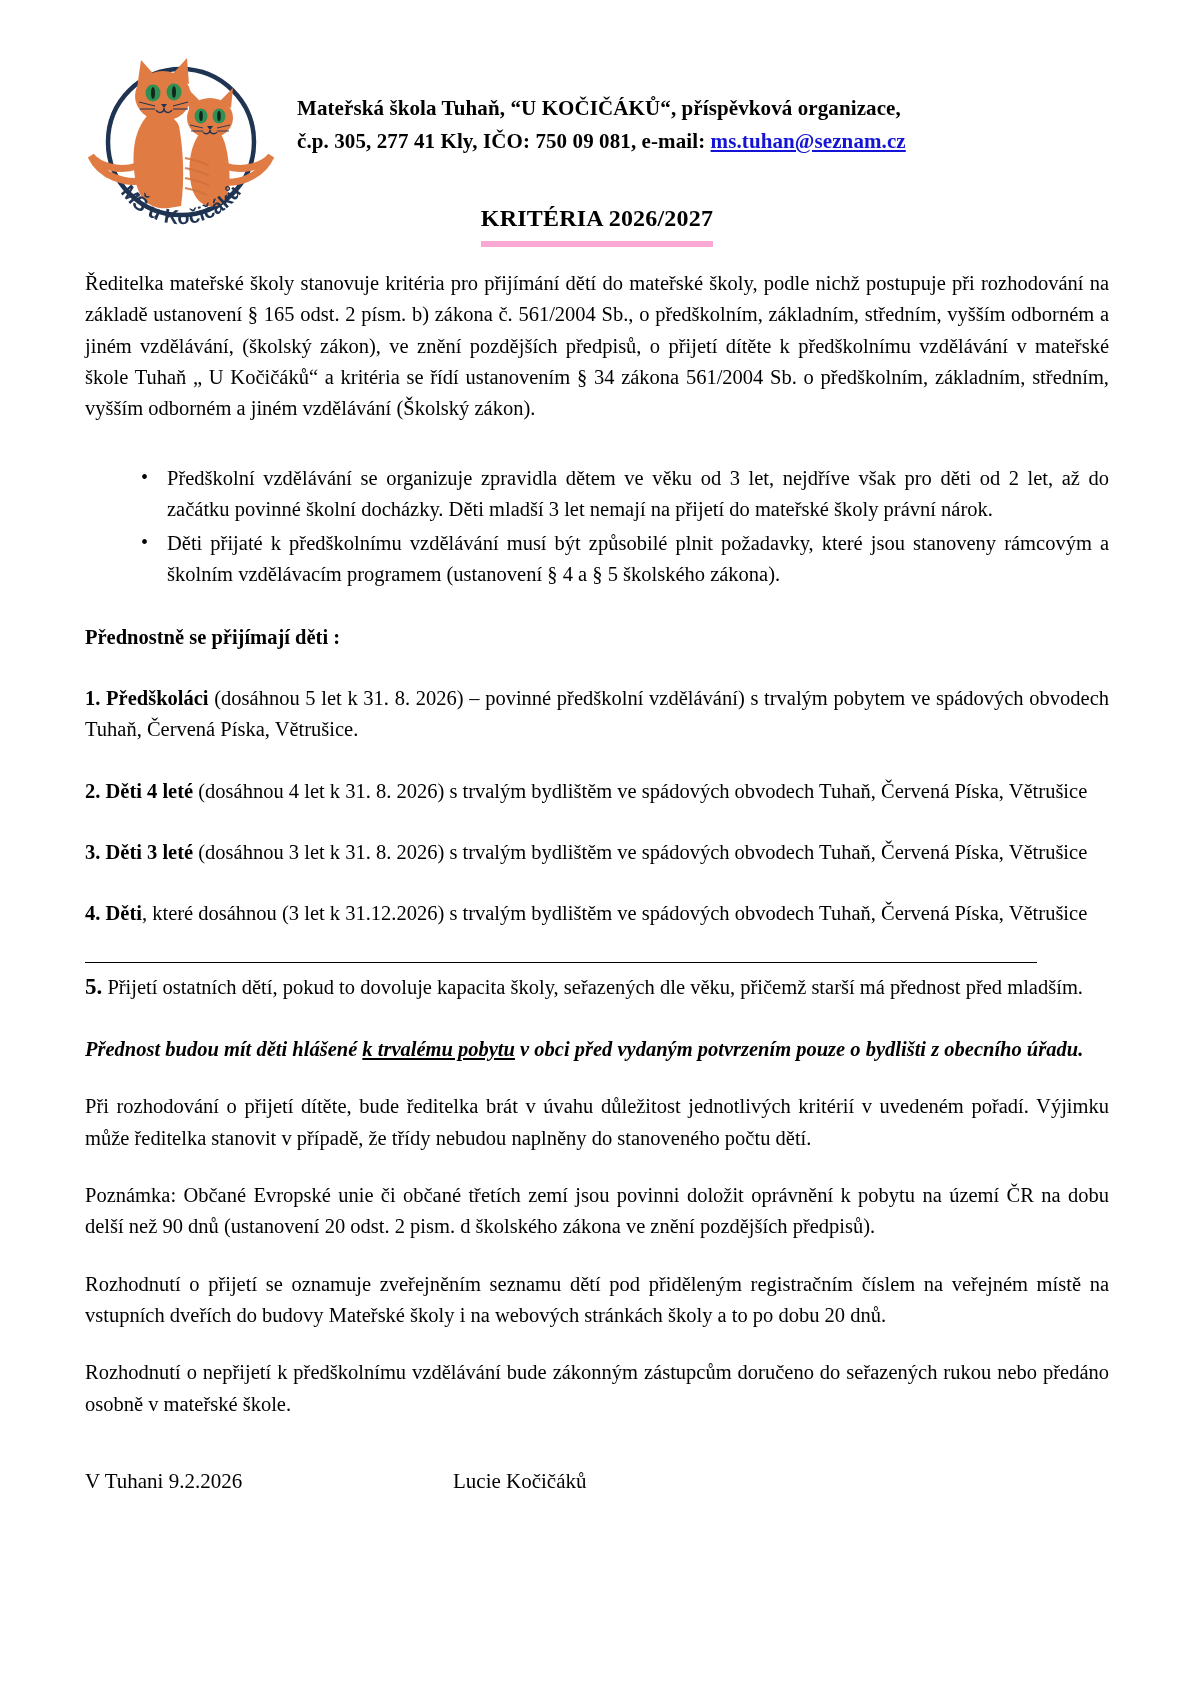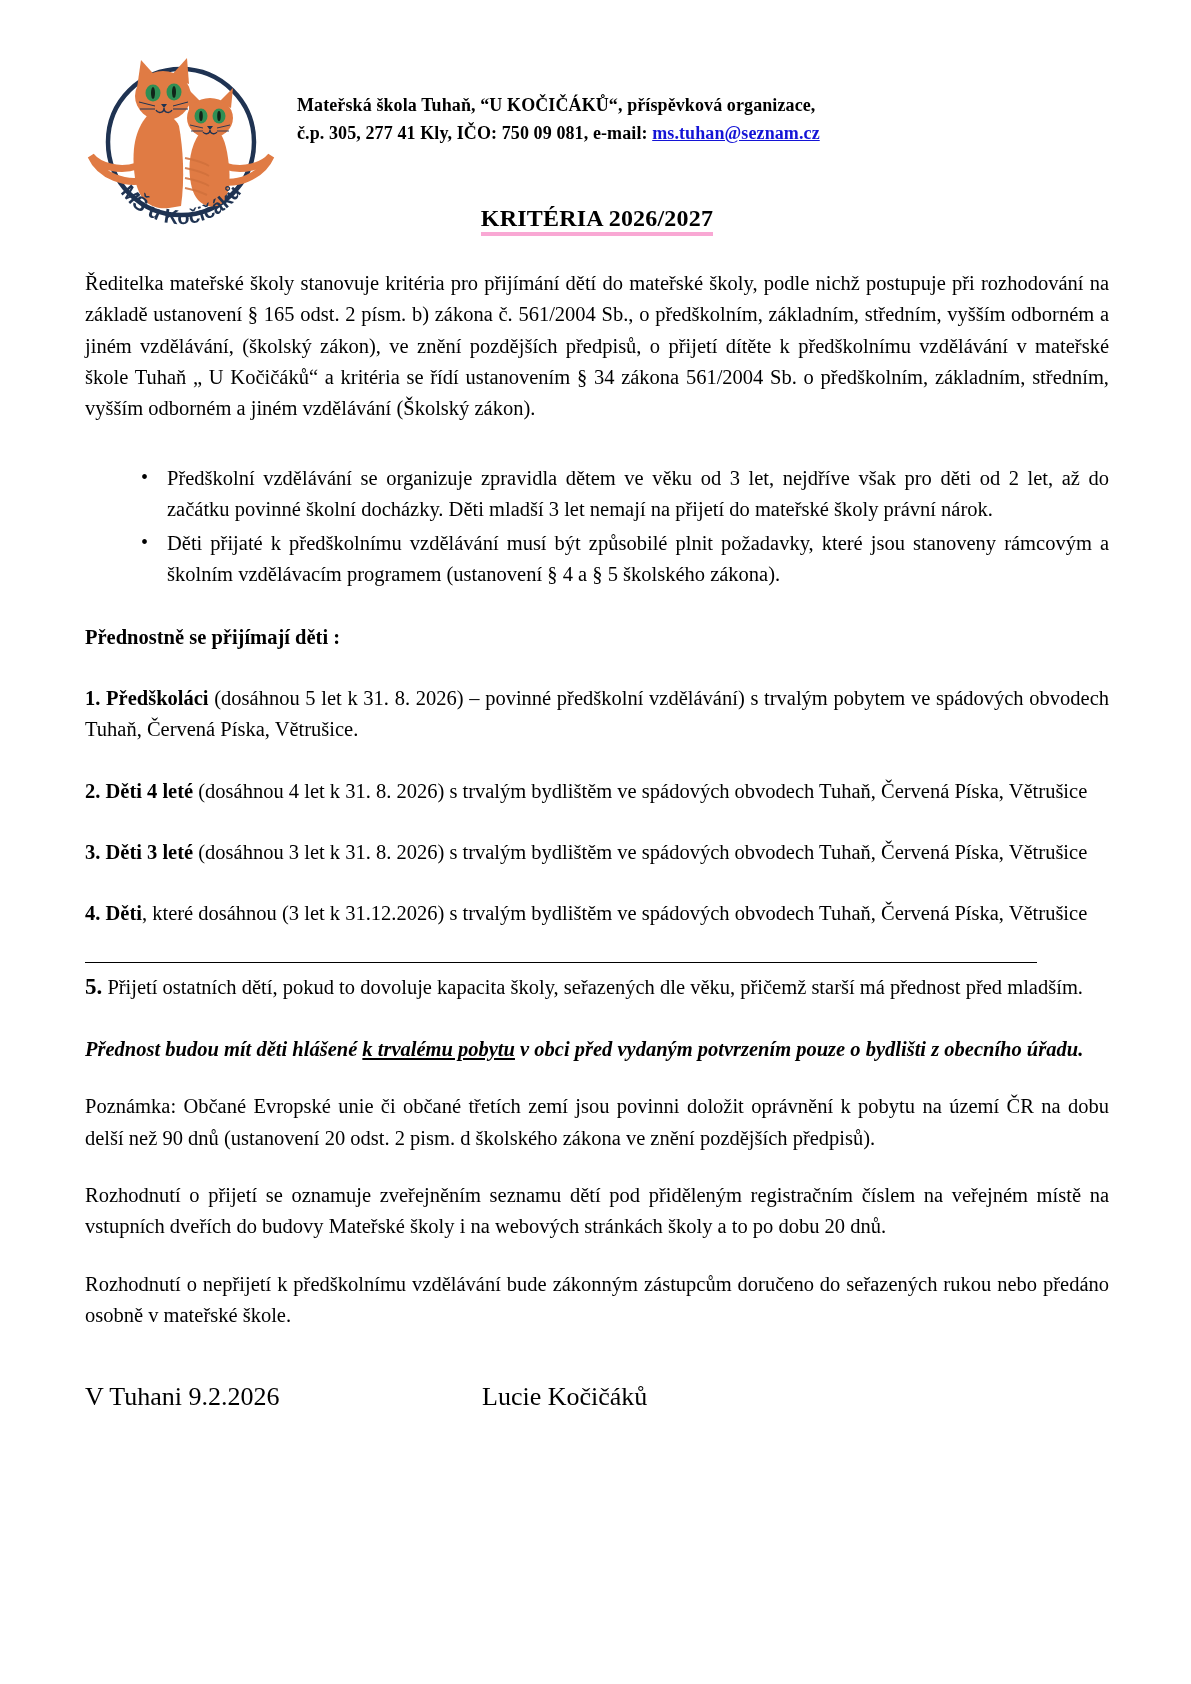--- a/index.html
+++ b/index.html
@@ -39,21 +39,21 @@
     position: relative;
     margin-top: 8px;
   }
   .logo-wrap svg { display: block; }
 
   .school-info {
     flex: 1;
     padding-top: 62px;
     padding-left: 22px;
     font-weight: bold;
-    font-size: 18px;
+    font-size: 21px;
     line-height: 1.55;
     letter-spacing: 0.1px;
   }
   .school-info .line2 { white-space: nowrap; }
   .email-link {
     color: #1414d6;
     font-weight: bold;
   }
 
   
@@ -63,22 +63,22 @@
   }
   h1.doc-title {
     text-align: center;
     font-size: 24px;
     font-weight: bold;
     margin: 30px 0 0 0;
     padding: 0 0 2px 0;
     letter-spacing: 0.2px;
   }
   h1.doc-title span {
-    border-bottom: 4px solid #f9a8d4;
-    padding-bottom: 1px;
+    border-bottom: 6px solid #f9a8d4;
+    padding-bottom: 10px;
   }
 
   p.para {
     text-align: justify;
     font-size: 20.5px;
     line-height: 1.53;
     margin: 26px 0 0 0;
     text-indent: 0;
   }
   p.para.first { margin-top: 34px; }
@@ -141,23 +141,22 @@
     text-align: justify;
     font-size: 20.5px;
     line-height: 1.53;
     margin: 30px 0 0 0;
   }
   p.emphasis u { }
 
   .footer-line {
     display: flex;
     margin: 46px 0 0 0;
-    font-size: 26px;
+    font-size: 21px;
     line-height: 1.5;
-    gap: 29px;
   }
   .footer-line .place { width: 368px; }
   .footer-line .signer { }
 </style>
 </head>
 <body>
 
 <div class="page">
 
   <div class="header">
@@ -261,20 +260,21 @@
     <p class="criterion"><b>3. Děti 3 leté</b><span> (dosáhnou 3 let k 31. 8. 2026) s trvalým bydlištěm ve spádových obvodech Tuhaň, Červená Píska, Větrušice</span></p>
 
     <p class="criterion"><b>4. Děti</b><span>, které dosáhnou (3 let k 31.12.2026) s trvalým bydlištěm ve spádových obvodech Tuhaň, Červená Píska, Větrušice</span></p>
 
     <hr class="divider">
 
     <p class="criterion5"><b class="num">5.</b><span> Přijetí ostatních dětí, pokud to dovoluje kapacita školy, seřazených dle věku, přičemž starší má přednost před mladším.</span></p>
 
     <p class="emphasis"><span>Přednost budou mít děti hlášené </span><u>k trvalému pobytu</u><span> v obci před vydaným potvrzením pouze o bydlišti z obecního úřadu.</span></p>
 
+    <p class="para">Při rozhodování o přijetí dítěte, bude ředitelka brát v úvahu důležitost jednotlivých kritérií v uvedeném pořadí. Výjimku může ředitelka stanovit v případě, že třídy nebudou naplněny do stanoveného počtu dětí.</p>
 
     <p class="para">Poznámka: Občané Evropské unie či občané třetích zemí jsou povinni doložit oprávnění k pobytu na území ČR na dobu delší než 90 dnů (ustanovení 20 odst. 2 pism. d školského zákona ve znění pozdějších předpisů).</p>
 
     <p class="para">Rozhodnutí o přijetí se oznamuje zveřejněním seznamu dětí pod přiděleným registračním číslem na veřejném místě na vstupních dveřích do budovy Mateřské školy i na webových stránkách školy a to po dobu 20 dnů.</p>
 
     <p class="para">Rozhodnutí o nepřijetí k předškolnímu vzdělávání bude zákonným zástupcům doručeno do seřazených rukou nebo předáno osobně v mateřské škole.</p>
 
     <div class="footer-line">
       <div class="place">V Tuhani 9.2.2026</div>
       <div class="signer">Lucie Kočičáků</div>

